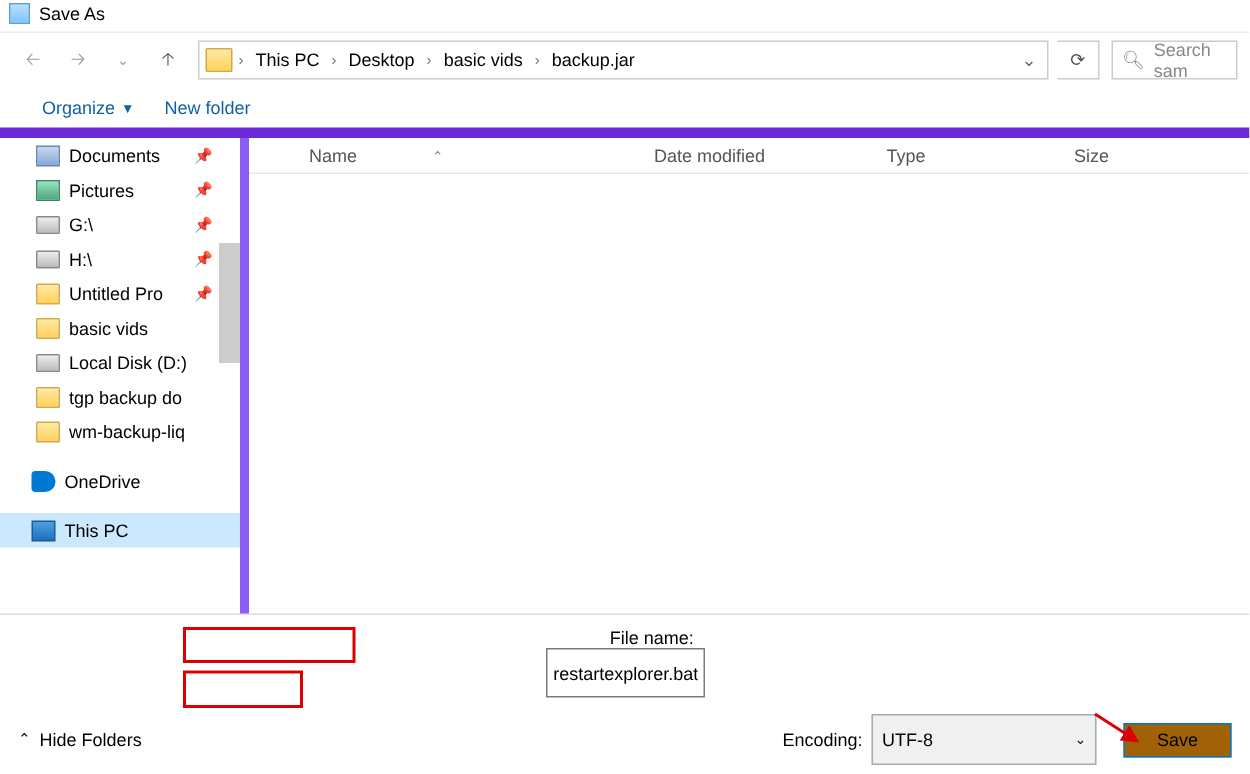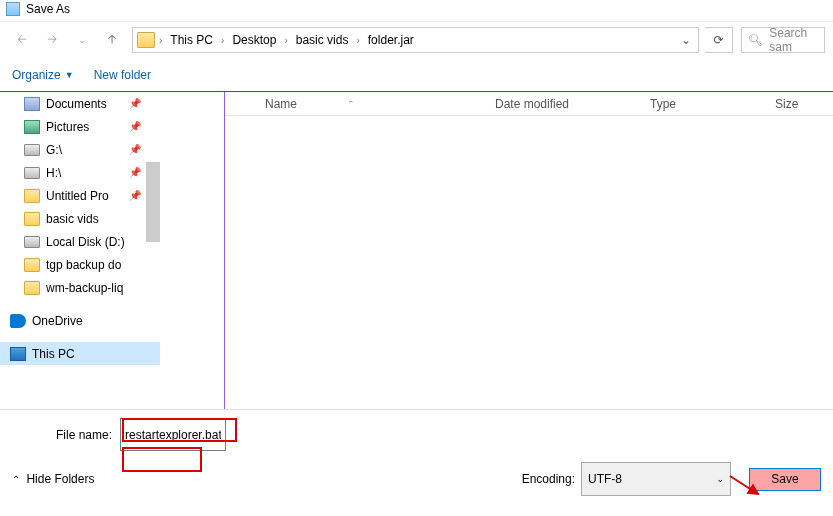--- a/index.html
+++ b/index.html
@@ -93,35 +93,34 @@
       display: flex;
       align-items: center;
       padding: 0 6px;
       gap: 6px;
       color: #888;
     }
     .toolbar {
       height: 34px;
       display: flex;
       align-items: center;
-      padding: 0 12px;
+      padding: 0 28px;
       gap: 20px;
-      border-bottom: 1px solid #6d28d9;
+      border-bottom: 7px solid #6d28d9;
     }
     .tb-item { 
       color: #1161a8; 
       cursor: pointer;
       display: flex;
       align-items: center;
       gap: 4px;
     }
     .main-area {
       display: flex;
       height: 317px;
-      gap: 36px;
     }
     .sidebar {
       width: 160px;
       overflow: hidden;
       position: relative;
     }
     .sidebar-scroll {
       position: absolute;
       right: 0;
       top: 70px;
@@ -132,40 +131,39 @@
     .sb-item {
       height: 23px;
       display: flex;
       align-items: center;
       padding: 0 4px 0 24px;
       gap: 6px;
       cursor: pointer;
       white-space: nowrap;
       overflow: hidden;
     }
-    .sb-item.root { padding-left: 10px; }
+    .sb-item.root { padding-left: 21px; }
     .sb-item.selected { background: #cce8ff; }
     .sb-icon { 
       width: 16px; 
       height: 14px; 
       flex-shrink: 0;
     }
     .folder-ico { background: linear-gradient(#ffe9a8, #ffd158); border: 1px solid #d4a945; border-radius: 1px; }
     .disk-ico { background: linear-gradient(#eee, #bbb); border: 1px solid #888; border-radius: 1px; height: 12px; }
     .onedrive-ico { background: #0078d4; border-radius: 3px 8px 8px 3px; }
     .pc-ico { background: linear-gradient(#4aa0e0, #2070c0); border: 1px solid #1a5a9a; }
     .net-ico { background: linear-gradient(#5ab0f0, #2080d0); border-radius: 2px; }
     .pic-ico { background: linear-gradient(#9de0c0, #4aa880); border: 1px solid #3a8a68; }
     .doc-ico { background: linear-gradient(#c8d8f0, #88a8d8); border: 1px solid #6888b8; }
     .pin { color: #999; font-size: 10px; margin-left: auto; margin-right: 14px; }
     .sb-gap { height: 10px; }
     .file-area {
       flex: 1;
-      border-left: 1px solid #8b5cf6;
-      margin-left: 28px;
+      border-left: 6px solid #8b5cf6;
     }
     .col-headers {
       height: 24px;
       display: flex;
       align-items: center;
       border-bottom: 1px solid #e8e8e8;
       color: #555;
     }
     .col { padding: 0 10px; }
     .col-name { width: 260px; padding-left: 40px; display: flex; align-items: center; gap: 50px; }
@@ -173,20 +171,21 @@
     .col-type { width: 125px; }
     .sort-arrow { color: #888; font-size: 9px; }
     .bottom-panel {
       border-top: 1px solid #ddd;
       padding: 8px 12px 0 12px;
     }
     .form-row {
       display: flex;
       align-items: center;
       margin-bottom: 8px;
+      flex-direction: column;
     }
     .form-label {
       width: 108px;
       text-align: right;
       padding-right: 8px;
     }
     .filename-input {
       height: 33px;
       border: 1px solid #7a7a7a;
       padding: 0 4px;
@@ -241,21 +240,21 @@
       width: 150px;
       display: flex;
       align-items: center;
       justify-content: space-between;
       background: #f0f0f0;
     }
     .save-btn {
       height: 23px;
       width: 72px;
       border: 1px solid #0078d4;
-      background: #fca5a5;
+      background: #a16207;
       margin-left: 12px;
       cursor: pointer;
       text-align: center;
       line-height: 21px;
     }
     svg.arrow-annot {
       position: absolute;
       pointer-events: none;
     }
   </style>
@@ -274,21 +273,21 @@
   <div class="nav-btn active">🡡</div>
   <div class="address-bar">
     <div class="folder-start-icon"></div>
     <span class="crumb-sep">›</span>
     <span class="crumb">This PC</span>
     <span class="crumb-sep">›</span>
     <span class="crumb">Desktop</span>
     <span class="crumb-sep">›</span>
     <span class="crumb">basic vids</span>
     <span class="crumb-sep">›</span>
-    <span class="crumb">folder.jar</span>
+    <span class="crumb">backup.jar</span>
     <div class="addr-spacer"></div>
     <div class="addr-drop">⌄</div>
   </div>
   <div class="refresh-btn">⟳</div>
   <div class="search-box">
     <span>🔍︎</span>
     <span>Search sam</span>
   </div>
 </div>
 

